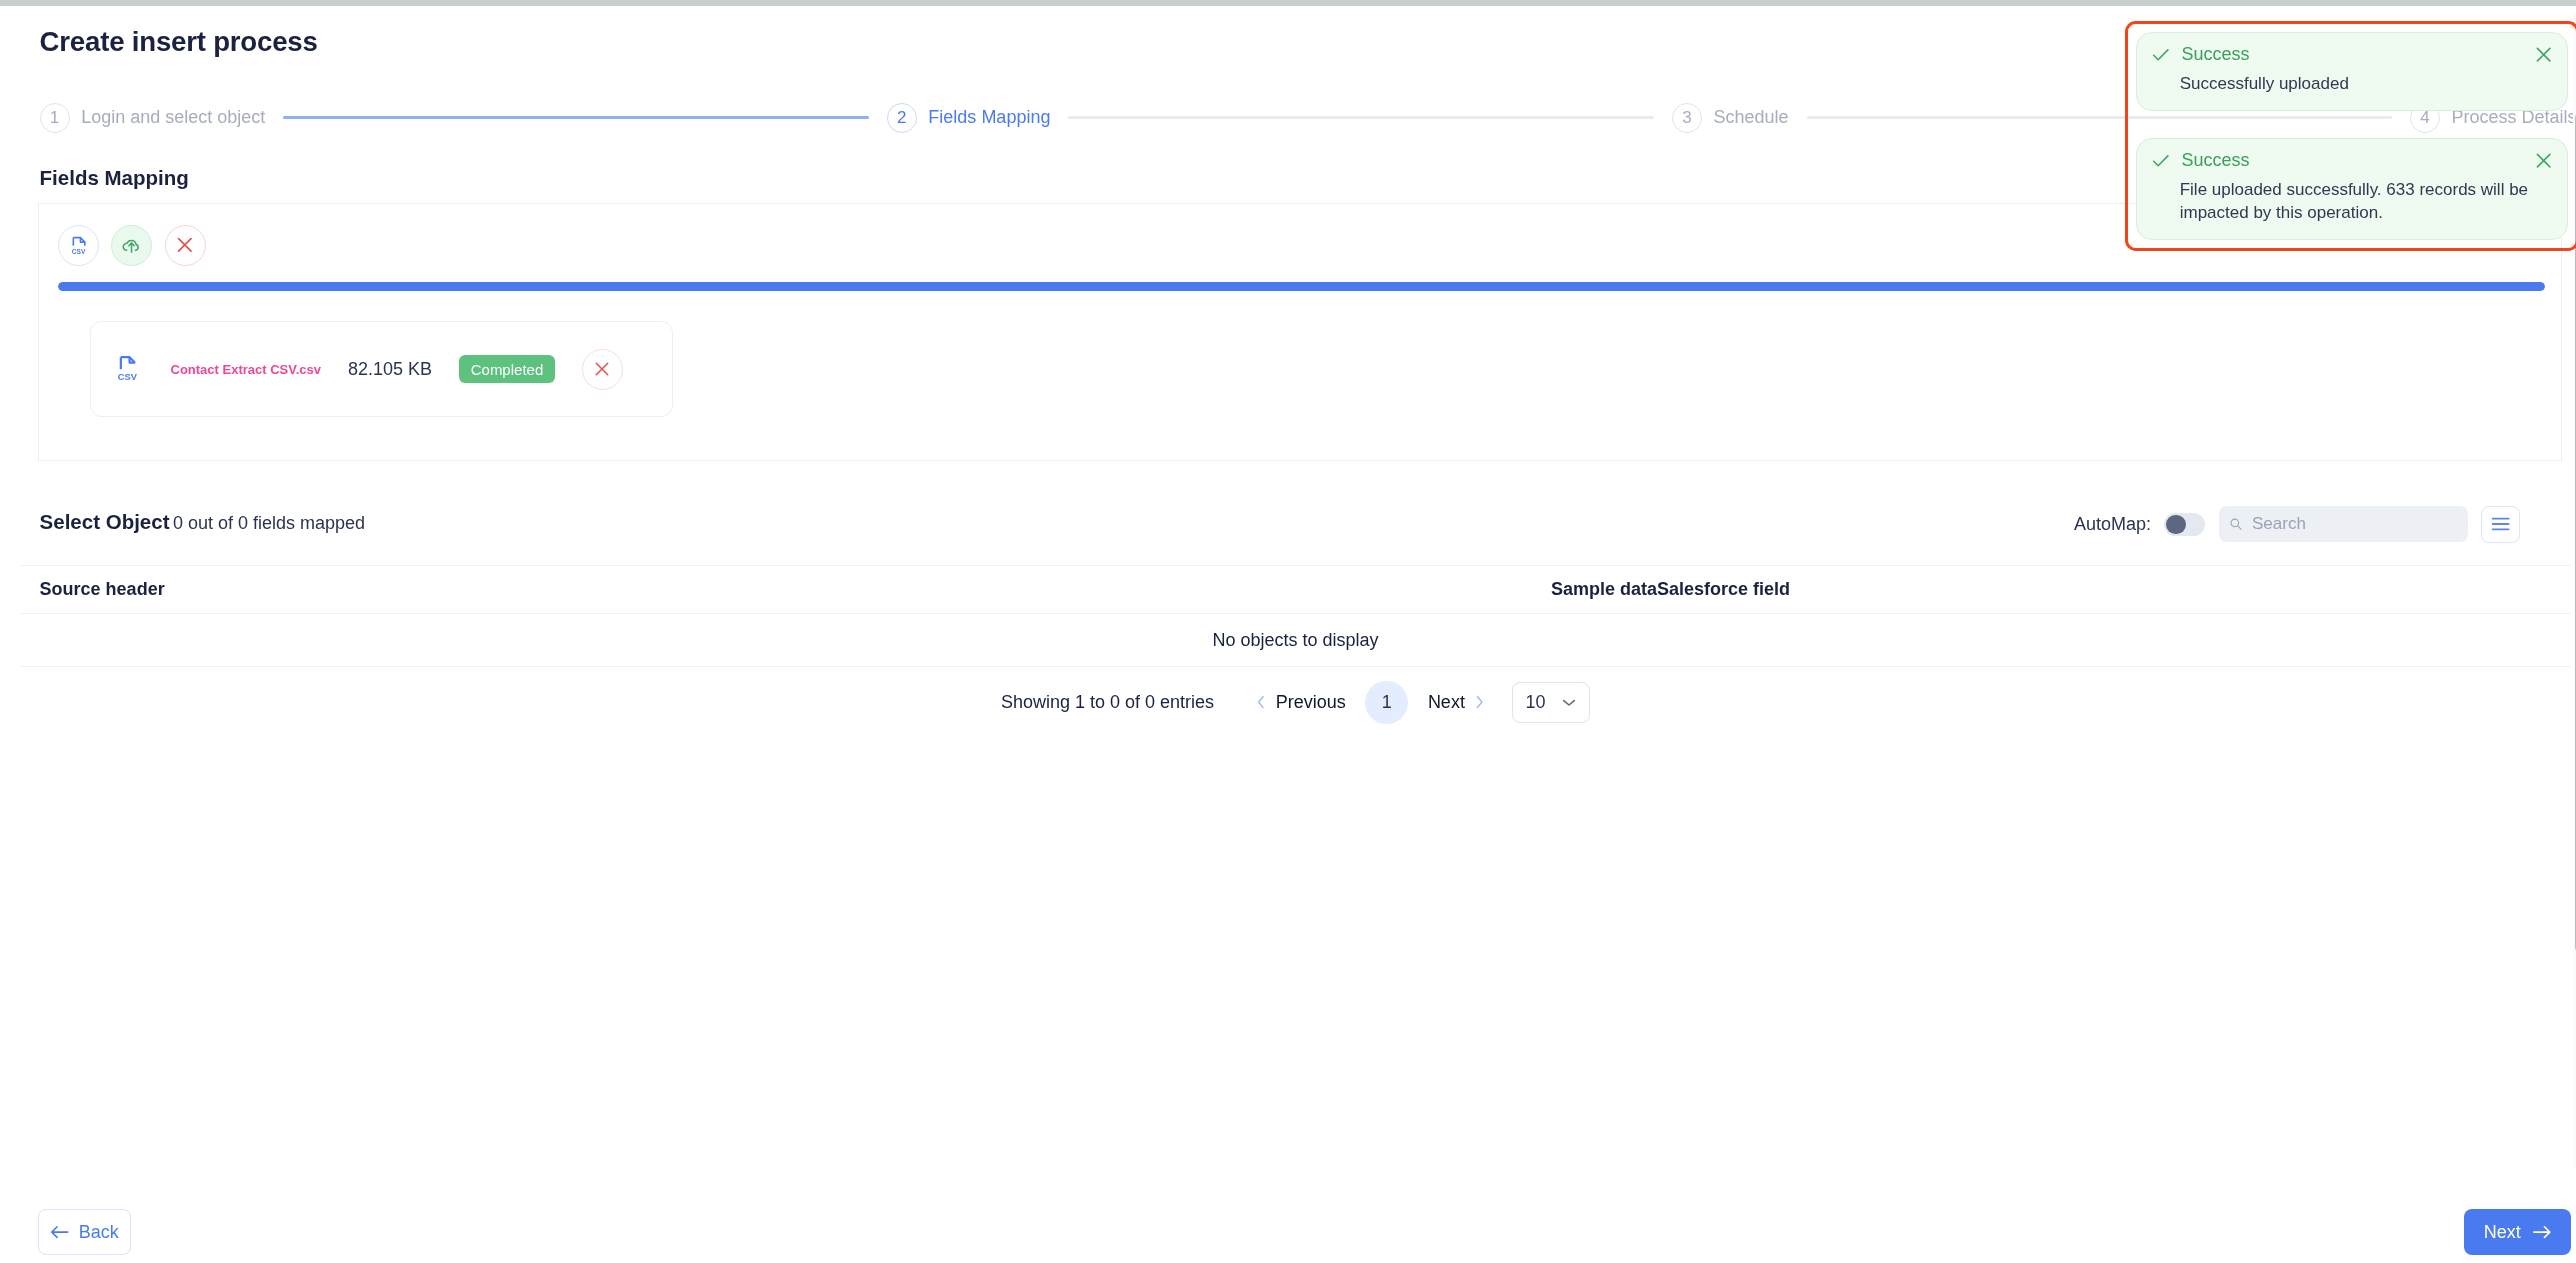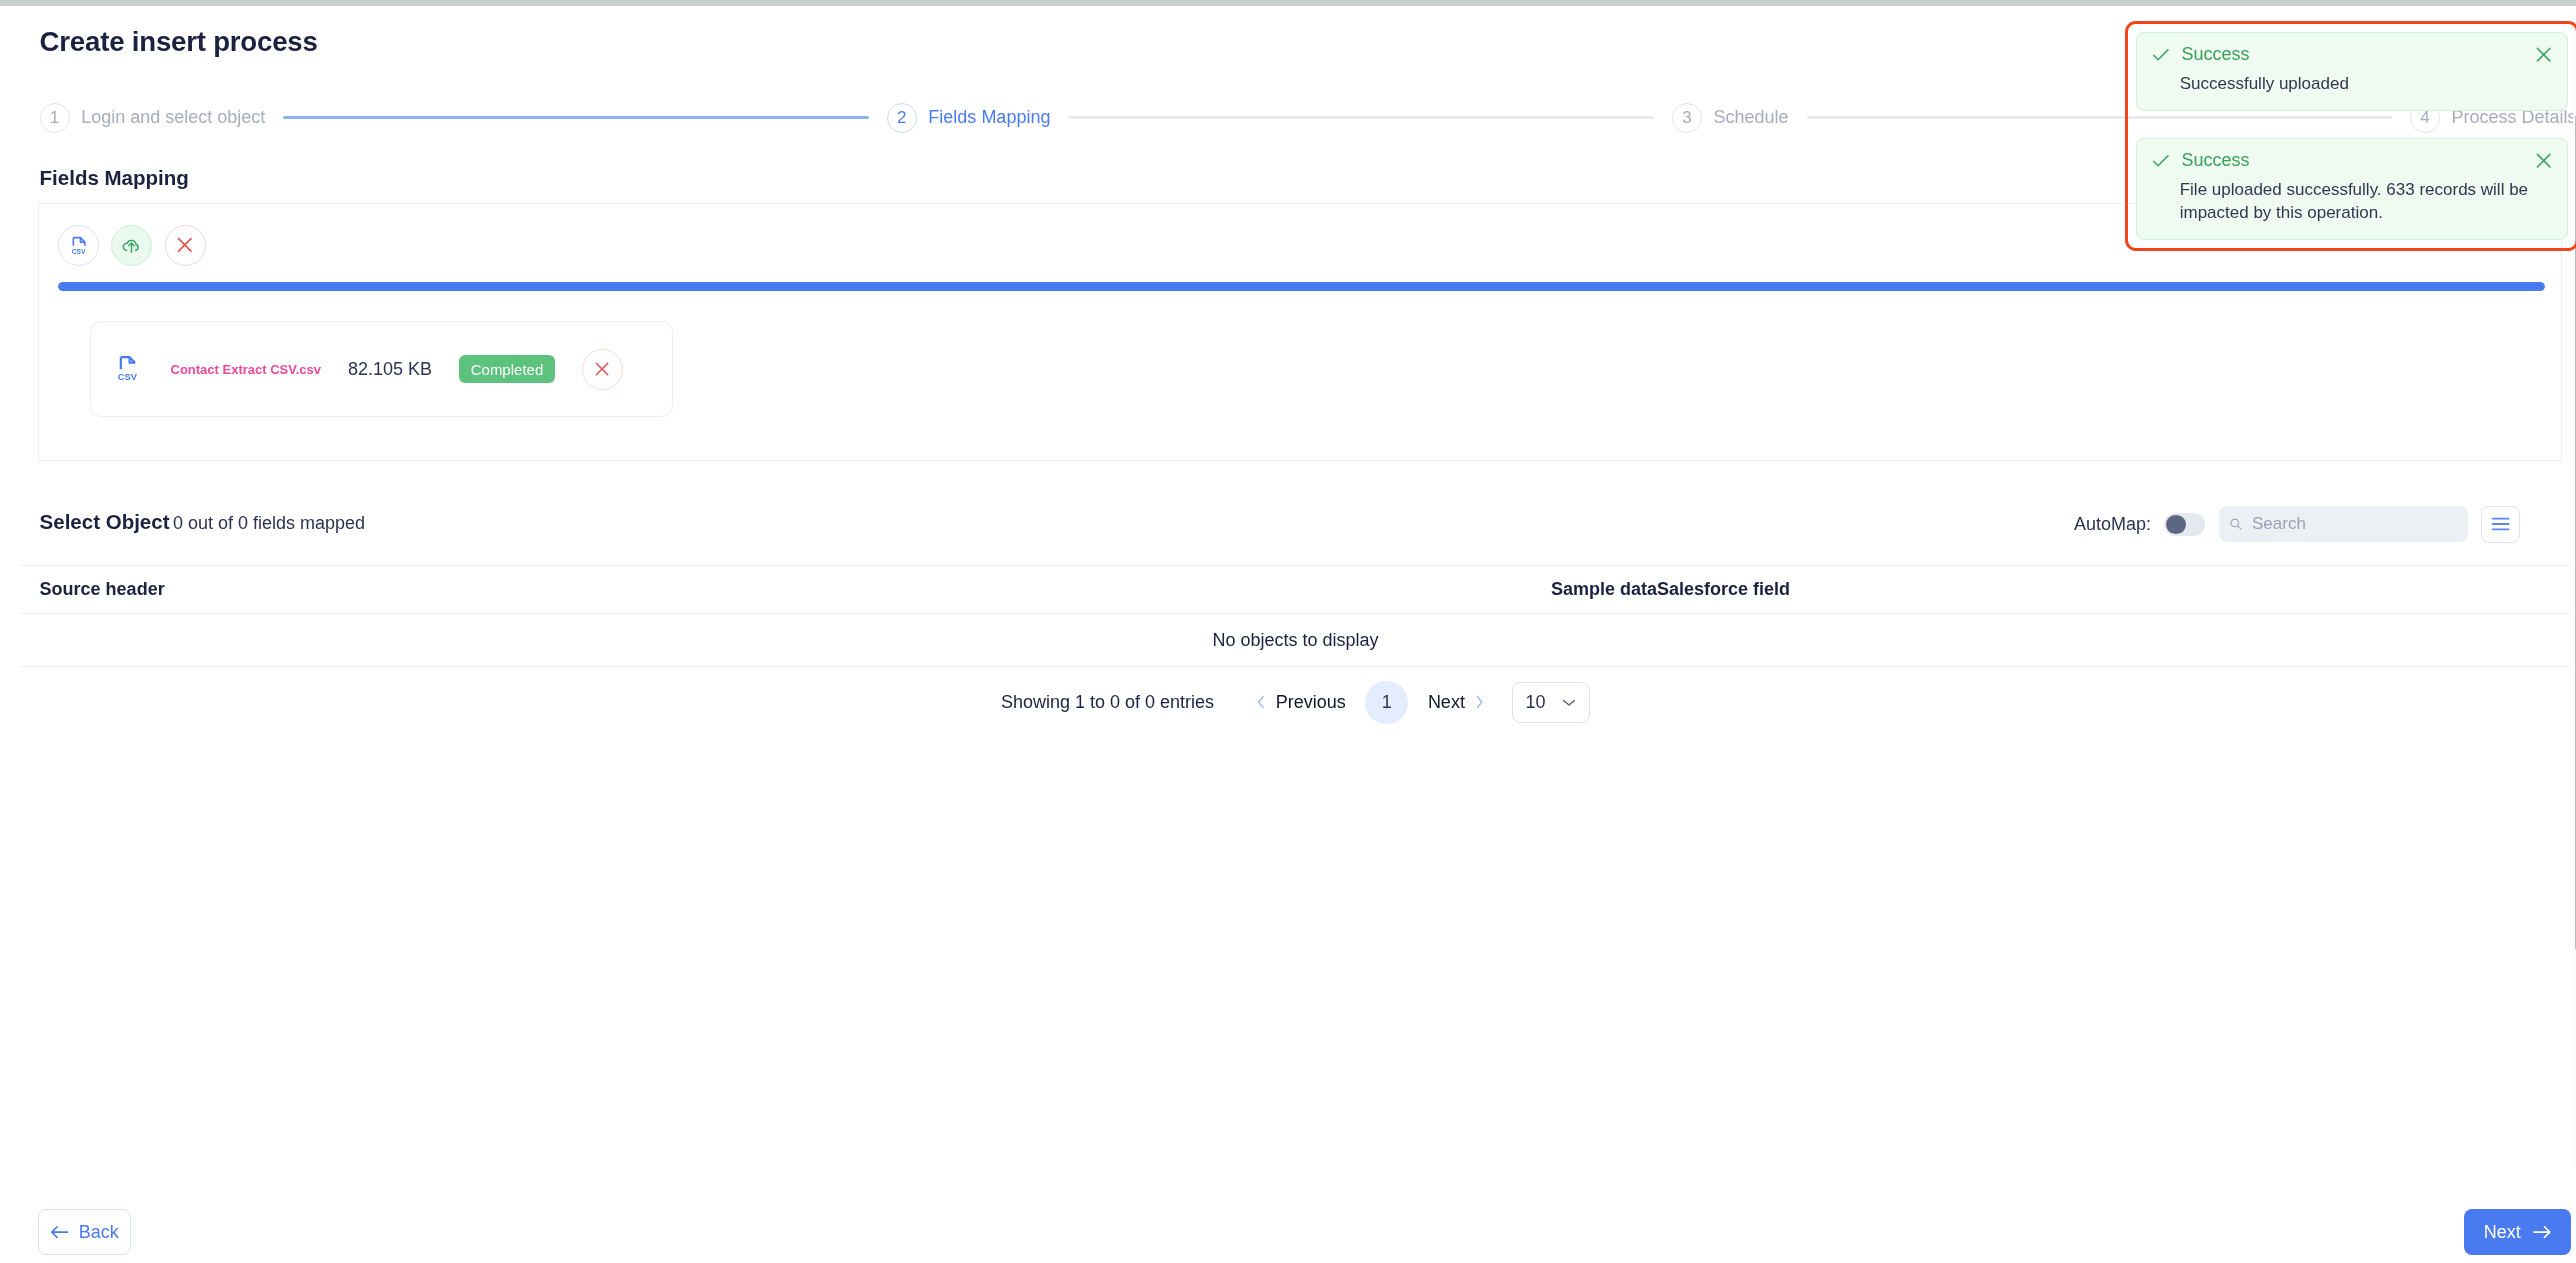--- a/index.html
+++ b/index.html
@@ -337,21 +337,21 @@
     left: 2105px; top: 15px;
     width: 454px;
     border: 3.6px solid #f1451b;
     border-radius: 10.7px;
     padding: 8px;
     background: transparent;
   }
   .toast {
     background: #effaf1;
     border: 1.2px solid #d6eedd;
-    border-radius: 8px;
+    border-radius: 16px;
     padding: 10.7px 14.2px 14.2px 14.2px;
     position: relative;
   }
   .toast + .toast { margin-top: 27.6px; }
   .toast-head {
     display: flex; align-items: center; gap: 10.7px;
   }
   .toast-title {
     font-size: 18px; color: #39a05b;
   }

